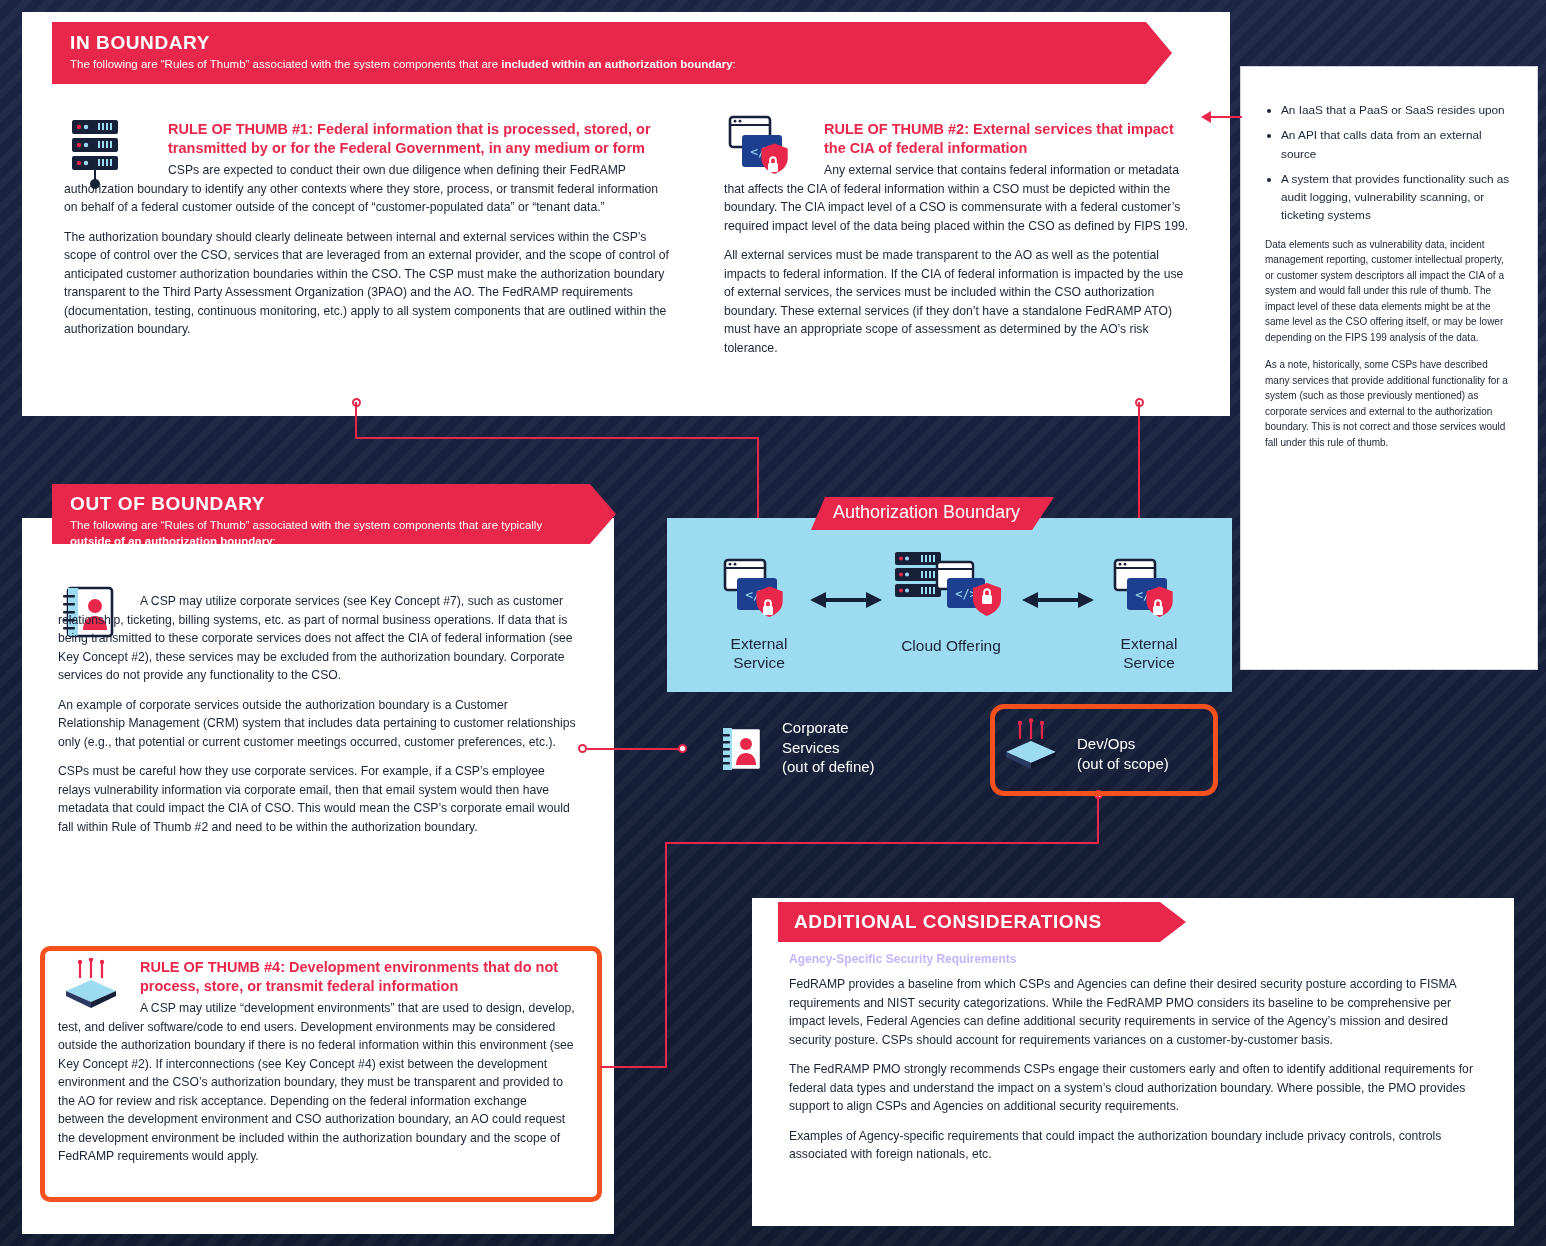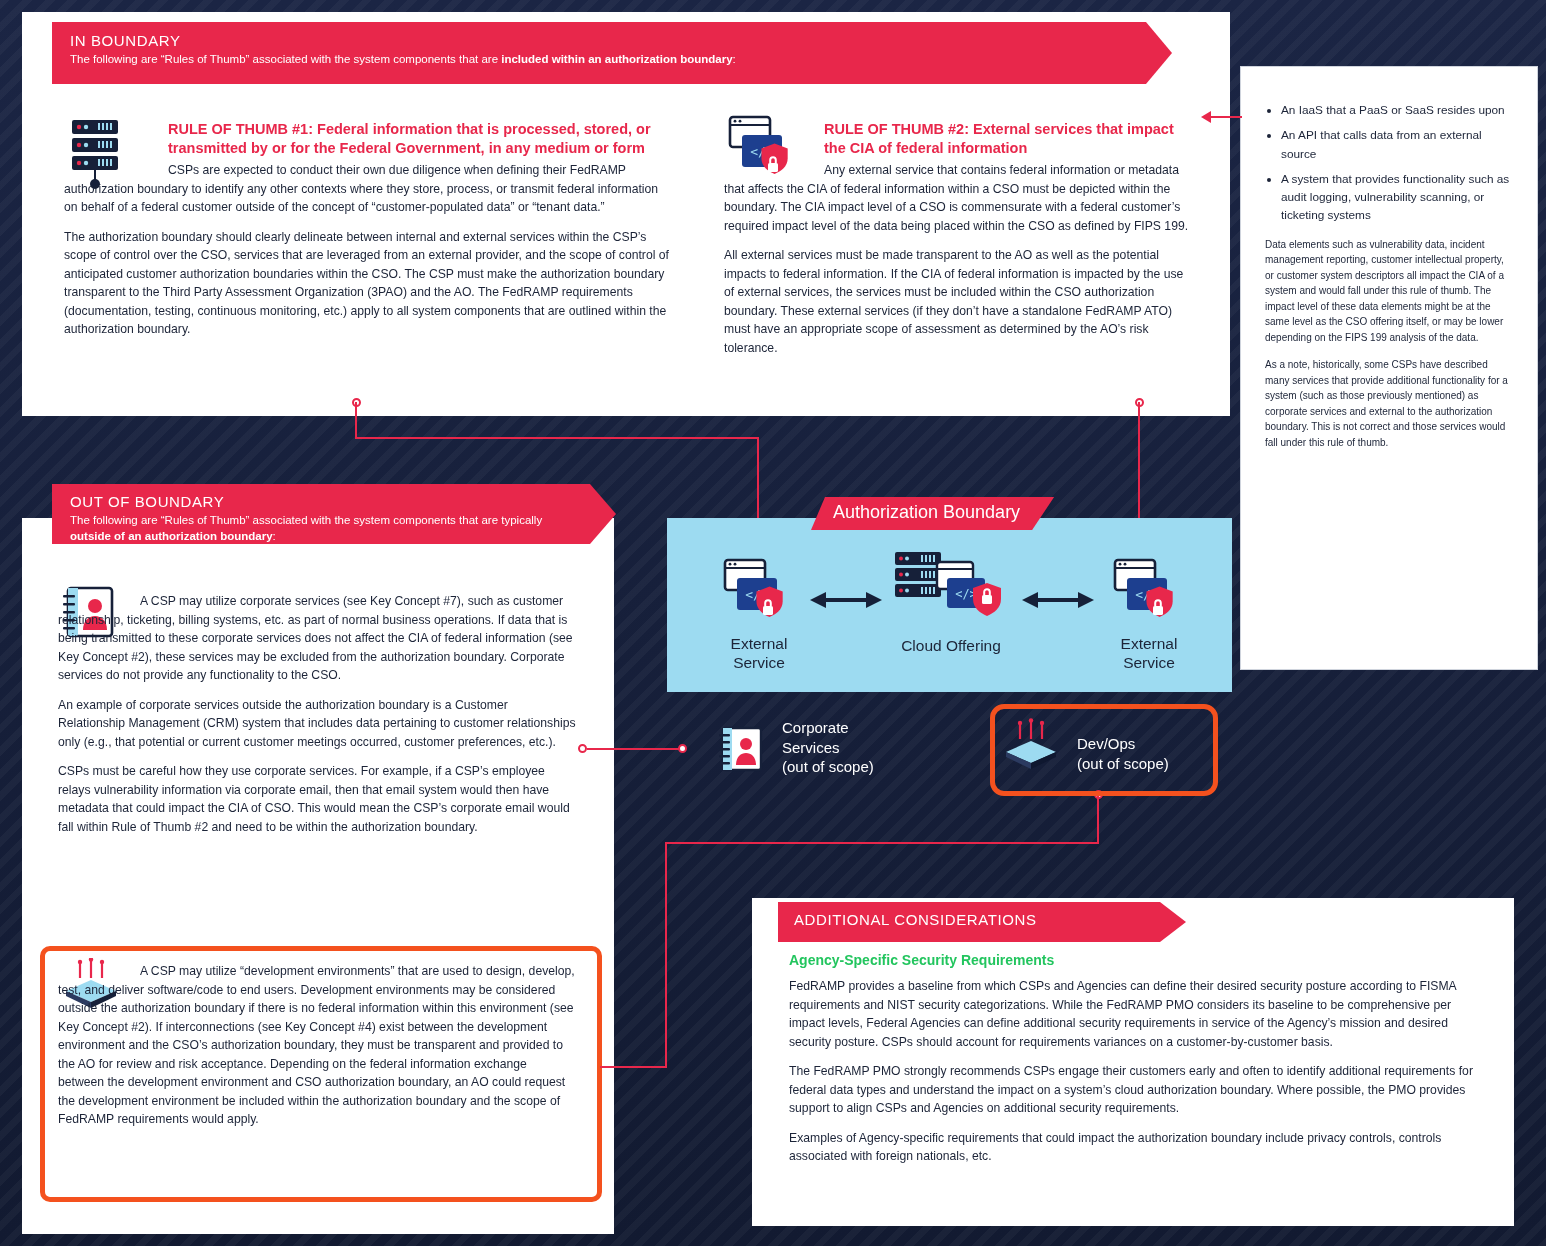--- a/index.html
+++ b/index.html
@@ -29,21 +29,21 @@
 
   .banner{
     position:absolute; left:0; top:0;
     background:#e8274b;
     color:#fff;
     padding:10px 40px 12px 18px;
     clip-path: polygon(0 0, calc(100% - 26px) 0, 100% 50%, calc(100% - 26px) 100%, 0 100%);
   }
   .banner h2{
     margin:0 0 3px 0;
-    font-size:15px; font-weight:normal; letter-spacing:.6px;
+    font-size:19px; font-weight:bold; letter-spacing:.6px;
   }
   .banner p{
     margin:0; font-size:11.5px; line-height:1.35; max-width:840px;
   }
   .banner p b{font-weight:bold;}
 
   .rot-title{
     color:#e8274b; font-weight:bold; font-size:14.5px; line-height:1.28;
     margin:0 0 2px 0;
   }
@@ -78,21 +78,21 @@
   .rule4-ring{
     position:absolute; border:5px solid #f4511e; border-radius:10px;
   }
 
   
   .rc-h{ font-size:12.3px; font-weight:bold; color:#1c2438; line-height:1.45; margin:0 0 9px 0;}
   .rc-ul{ margin:8px 0 12px 0; padding-left:16px;}
   .rc-ul li{ font-size:11.8px; line-height:1.55; color:#1c2438; margin-bottom:7px;}
   .rc-p{ font-size:10px; line-height:1.55; color:#1c2438; margin:0 0 12px 0;}
 
-  .ac-sub{ color:#22c55e; font-size:14px; font-weight:bold; margin:0 0 9px 0;}
+  .ac-sub{ color:#c4b5fd; font-size:12px; font-weight:bold; margin:0 0 9px 0;}
 </style>
 </head>
 <body>
 
 <div class="bg-stripes"></div>
 
 <div class="panel" style="left:22px; top:12px; width:1208px; height:404px;">
 </div>
 
 <div class="banner" style="left:52px; top:22px; width:1120px; height:62px;">
@@ -235,20 +235,23 @@
     <circle cx="20" cy="4" r="2.2" fill="#e8274b"></circle>
     <circle cx="31" cy="1.5" r="2.2" fill="#e8274b"></circle>
     <circle cx="42" cy="4" r="2.2" fill="#e8274b"></circle>
     <path d="M31 22 L56 33 L31 44 L6 33 Z" fill="#9ddbf1"></path>
     <path d="M31 44 L56 33 L56 38 L31 50 Z" fill="#162039"></path>
     <path d="M31 44 L6 33 L6 38 L31 50 Z" fill="#2b3a60"></path>
   </svg>
 </div>
 
 <div class="abs" style="left:58px; top:958px; width:518px;">
+  <div style="padding-left:82px;">
+    <p class="rot-title">RULE OF THUMB #4: Development environments that do not process, store, or transmit federal information</p>
+  </div>
   <p class="body-text" style="text-indent:82px; margin-top:4px;">A CSP may utilize “development environments” that are used to design, develop, test, and deliver software/code to end users. Development environments may be considered outside the authorization boundary if there is no federal information within this environment (see Key Concept #2). If interconnections (see Key Concept #4) exist between the development environment and the CSO’s authorization boundary, they must be transparent and provided to the AO for review and risk acceptance. Depending on the federal information exchange between the development environment and CSO authorization boundary, an AO could request the development environment be included within the authorization boundary and the scope of FedRAMP requirements would apply.</p>
 </div>
 
 <div class="dot" style="left:578px; top:744px;"></div>
 <div class="ln" style="left:587px; top:748px; width:96px; height:2px;"></div>
 <div class="dot" style="left:678px; top:744px;"></div>
 
 <div class="dot" style="left:1094px; top:790px;"></div>
 <div class="ln" style="left:1097px; top:794px; width:2px; height:50px;"></div>
 <div class="ln" style="left:665px; top:842px; width:434px; height:2px;"></div>
@@ -353,21 +356,21 @@
       <rect x="1" y="22" width="11" height="2.4" rx="1"></rect>
       <rect x="1" y="29" width="11" height="2.4" rx="1"></rect>
       <rect x="1" y="36" width="11" height="2.4" rx="1"></rect>
     </g>
     <circle cx="28" cy="18" r="6" fill="#e8274b"></circle>
     <path d="M18 39 c0 -8 4.7 -12 10 -12 s10 4 10 12z" fill="#e8274b"></path>
   </svg>
 </div>
 <div class="outscope-label" style="left:782px; top:718px; width:180px; white-space:pre-line;">Corporate
 Services
-(out of scope)</div>
+(out of define)</div>
 
 <div class="devops-ring" style="left:990px; top:704px; width:228px; height:92px;"></div>
 <div class="abs" style="left:1002px; top:717px; width:58px; height:60px;">
   <svg width="58" height="60" viewBox="0 0 58 60">
     <g stroke="#e8274b" stroke-width="2.2" fill="none">
       <path d="M18 8 v14"></path>
         <path d="M29 4 v18"></path>
         <path d="M40 8 v14"></path>
     </g>
     <circle cx="18" cy="6" r="2.2" fill="#e8274b"></circle>

